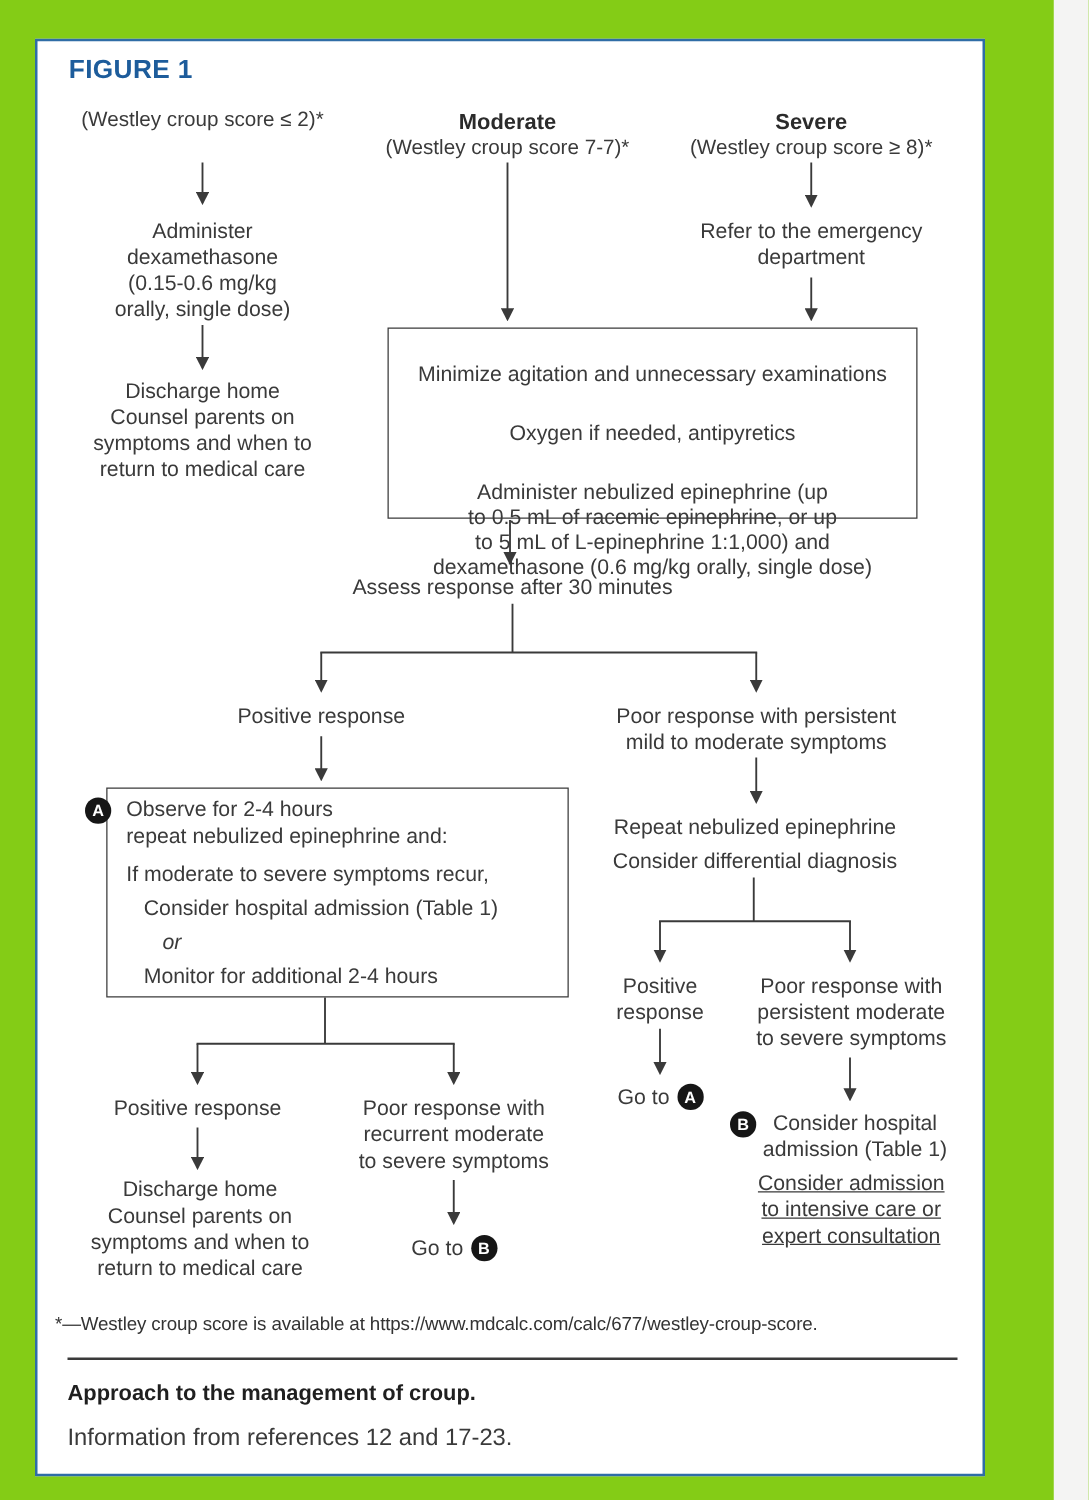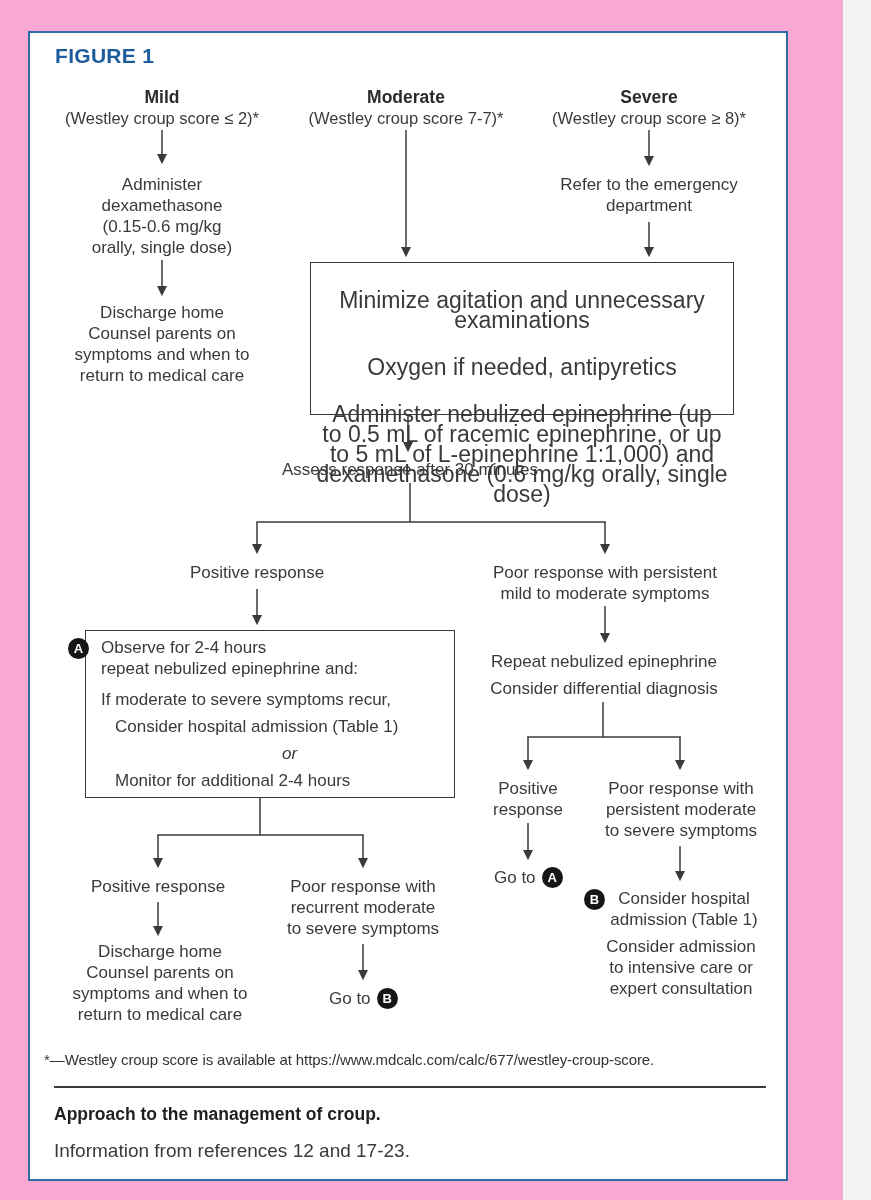--- a/index.html
+++ b/index.html
@@ -1,17 +1,17 @@
 <!DOCTYPE html>
 <html><head>
 <meta charset="utf-8">
 <style>
   html,body { margin:0; padding:0; }
   .page {
-    position:relative; width:871px; height:1200px; background:#f9a8d4;
+    position:relative; width:871px; height:1200px; background:#84cc16;
     font-family:"Liberation Sans", sans-serif; overflow:hidden;
   }
   .side-strip { position:absolute; right:0; top:0; width:28px; height:1200px; background:#f4f4f3; }
   .fig-frame {
     position:absolute; left:28px; top:31px; width:760px; height:1150px;
     border:2.5px solid #2f6da6; background:#ffffff; box-sizing:border-box;
   }
   .fig-label {
     position:absolute; left:55px; top:44px;
     font-size:21px; font-weight:bold; letter-spacing:.3px; color:#1d5c9b;
@@ -20,29 +20,29 @@
     position:absolute; color:#3a3a3a; font-size:17px; line-height:21px;
     text-align:center; white-space:pre-line;
   }
   .sev-hdr { position:absolute; width:280px; text-align:center; }
   .sev-hdr .t { font-weight:bold; font-size:17.5px; color:#2b2b2b; line-height:22px; }
   .sev-hdr .s { font-size:16.5px; color:#3a3a3a; line-height:21px; }
   .flowbox {
     position:absolute; border:1.5px solid #3a3a3a; background:#ffffff; box-sizing:border-box;
   }
   .tb-content { position:absolute; left:312px; top:270px; width:420px; text-align:center;
-    color:#3a3a3a; font-size:23px; line-height:20px; white-space:pre-line; }
+    color:#3a3a3a; font-size:17px; line-height:20px; white-space:pre-line; }
   .tb-content .p { margin:0 0 7px 0; }
   .boxa-content { position:absolute; left:101px; top:637px; width:348px; text-align:left;
     color:#3a3a3a; font-size:17px; line-height:21px; }
   .boxa-content .ln { margin:0; }
   .mt10 { margin-top:10px !important; }
   .mt6  { margin-top:6px  !important; }
   .ind1 { margin-left:14px !important; }
-  .ind2 { margin-left:29px !important;text-align:center; }
+  .ind2 { margin-left:29px !important; }
   .ital { font-style:italic; }
   .badge {
     display:inline-block; width:21px; height:21px; border-radius:50%;
     background:#161616; color:#ffffff; font-weight:bold; font-size:13px;
     line-height:21px; text-align:center; vertical-align:middle;
   }
   .badge-abs { position:absolute; }
   .goto { position:absolute; display:flex; align-items:center; gap:6px;
     color:#3a3a3a; font-size:17px; }
   .footnote { position:absolute; left:44px; top:1051px; width:716px;
@@ -54,21 +54,20 @@
 </style>
 </head>
 <body>
 
 <div class="page">
   <div class="side-strip"></div>
   <div class="fig-frame"></div>
   <div class="fig-label">FIGURE 1</div>
 
   <div class="sev-hdr" style="left:22px; top:86px;">
-    <div class="t">Mild</div>
     <div class="s">(Westley croup score ≤ 2)*</div>
   </div>
   <div class="sev-hdr" style="left:266px; top:86px;">
     <div class="t">Moderate</div>
     <div class="s">(Westley croup score 7-7)*</div>
   </div>
   <div class="sev-hdr" style="left:509px; top:86px;">
     <div class="t">Severe</div>
     <div class="s">(Westley croup score ≥ 8)*</div>
   </div>
@@ -120,21 +119,21 @@
 to severe symptoms</div>
 
   <div class="goto" style="left:494px; top:867px;">
     <span>Go to</span>
     <span class="badge">A</span>
   </div>
 
   <span class="badge badge-abs" style="left:584px; top:889px;">B</span>
   <div class="node" style="left:604px; top:888px; width:160px;">Consider hospital
 admission (Table 1)</div>
-  <div class="node" style="left:591px; top:936px; width:180px;">Consider admission
+  <div class="node" style="left:591px; top:936px; width:180px;text-decoration:underline;">Consider admission
 to intensive care or
 expert consultation</div>
 
   <div class="node" style="left:78px; top:876px; width:160px;">Positive response</div>
   <div class="node" style="left:40px; top:941px; width:240px;">Discharge home
 Counsel parents on
 symptoms and when to
 return to medical care</div>
   <div class="node" style="left:272px; top:876px; width:182px;">Poor response with
 recurrent moderate

